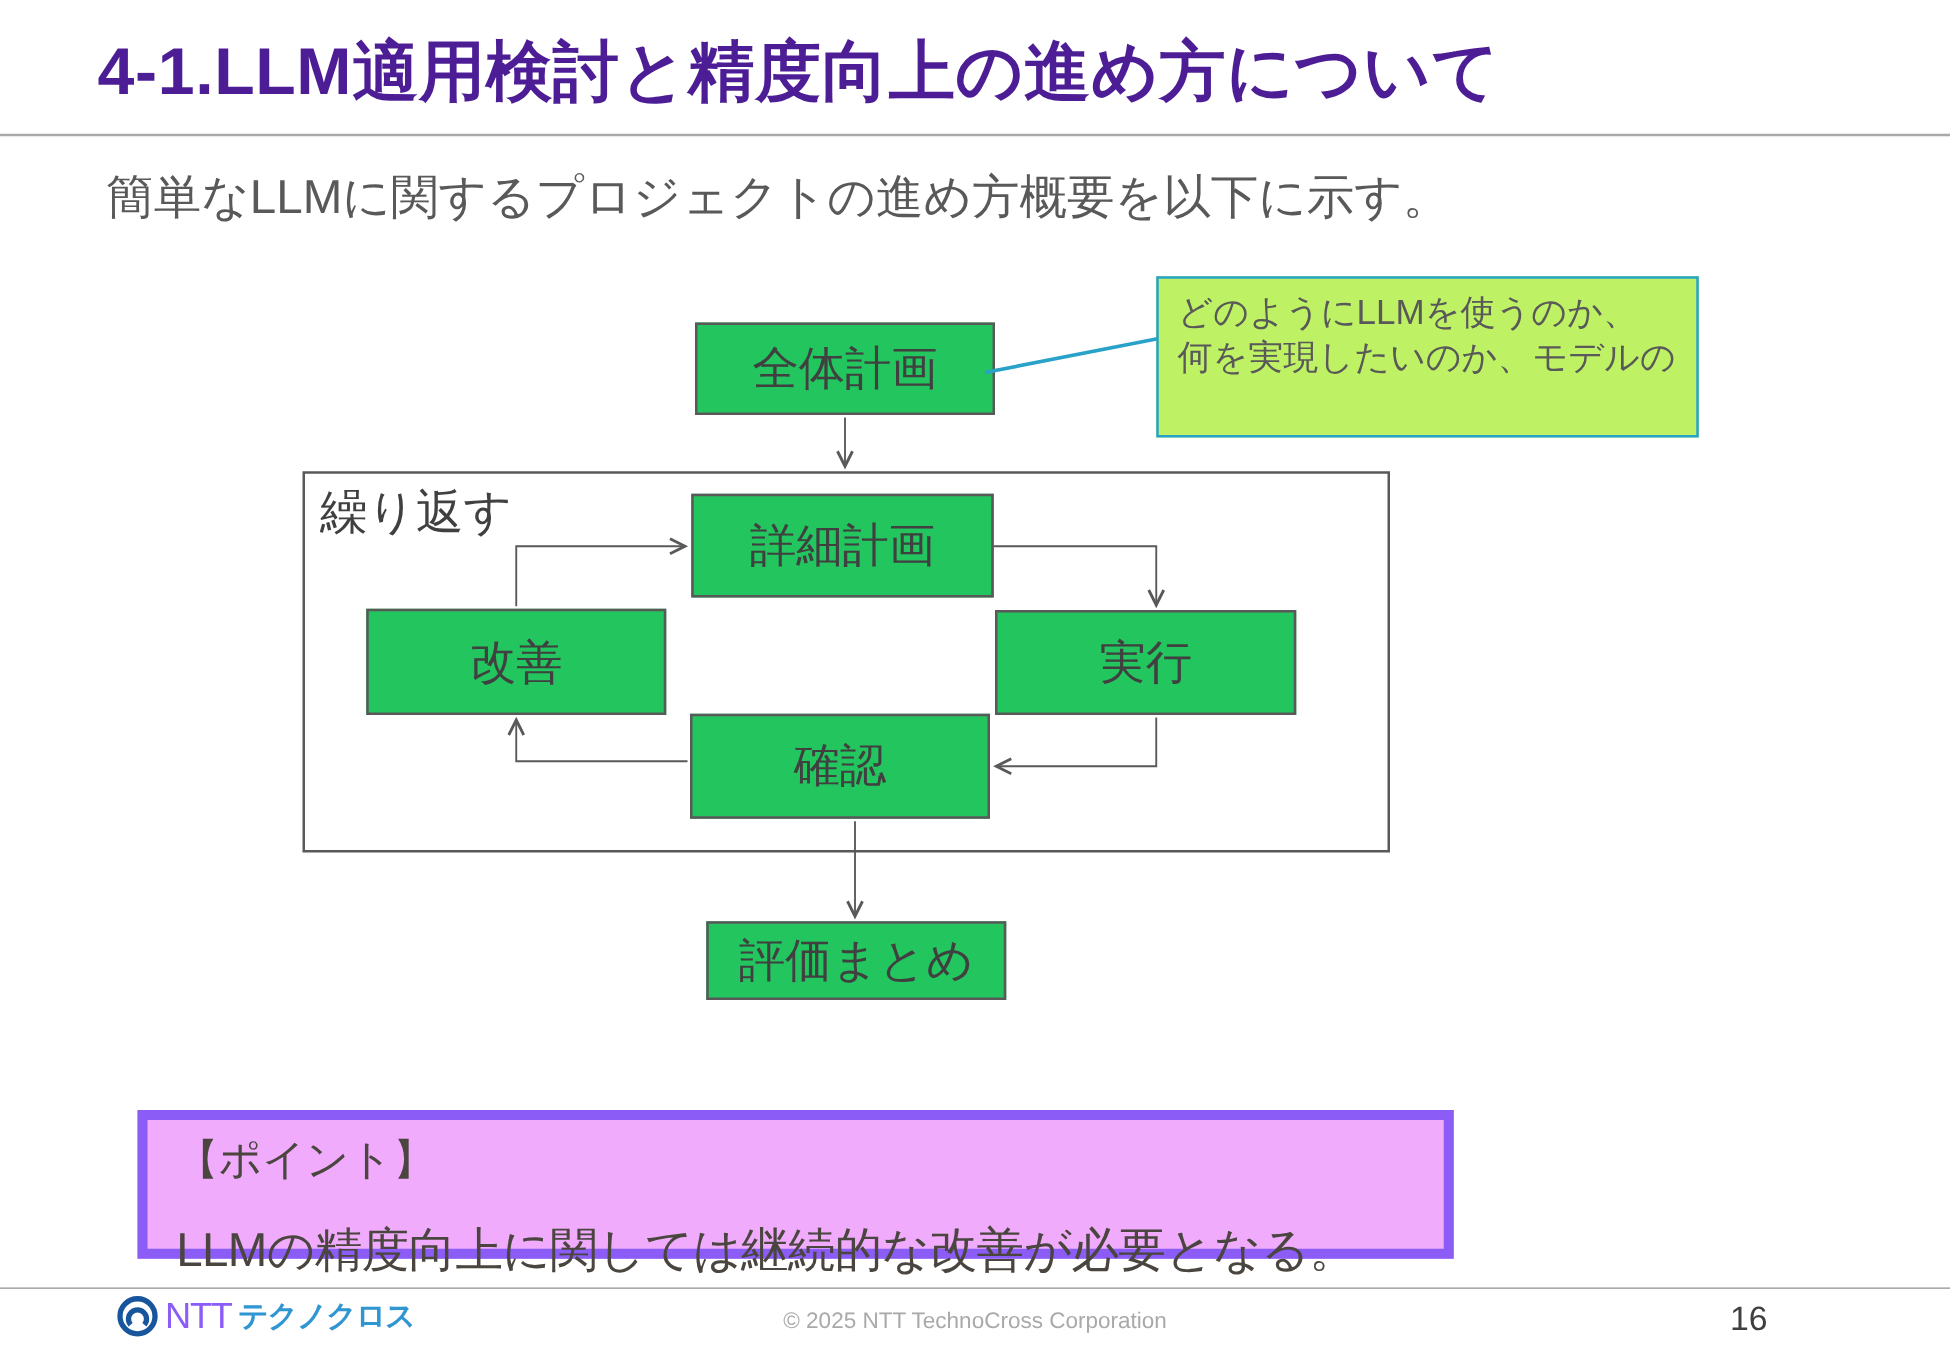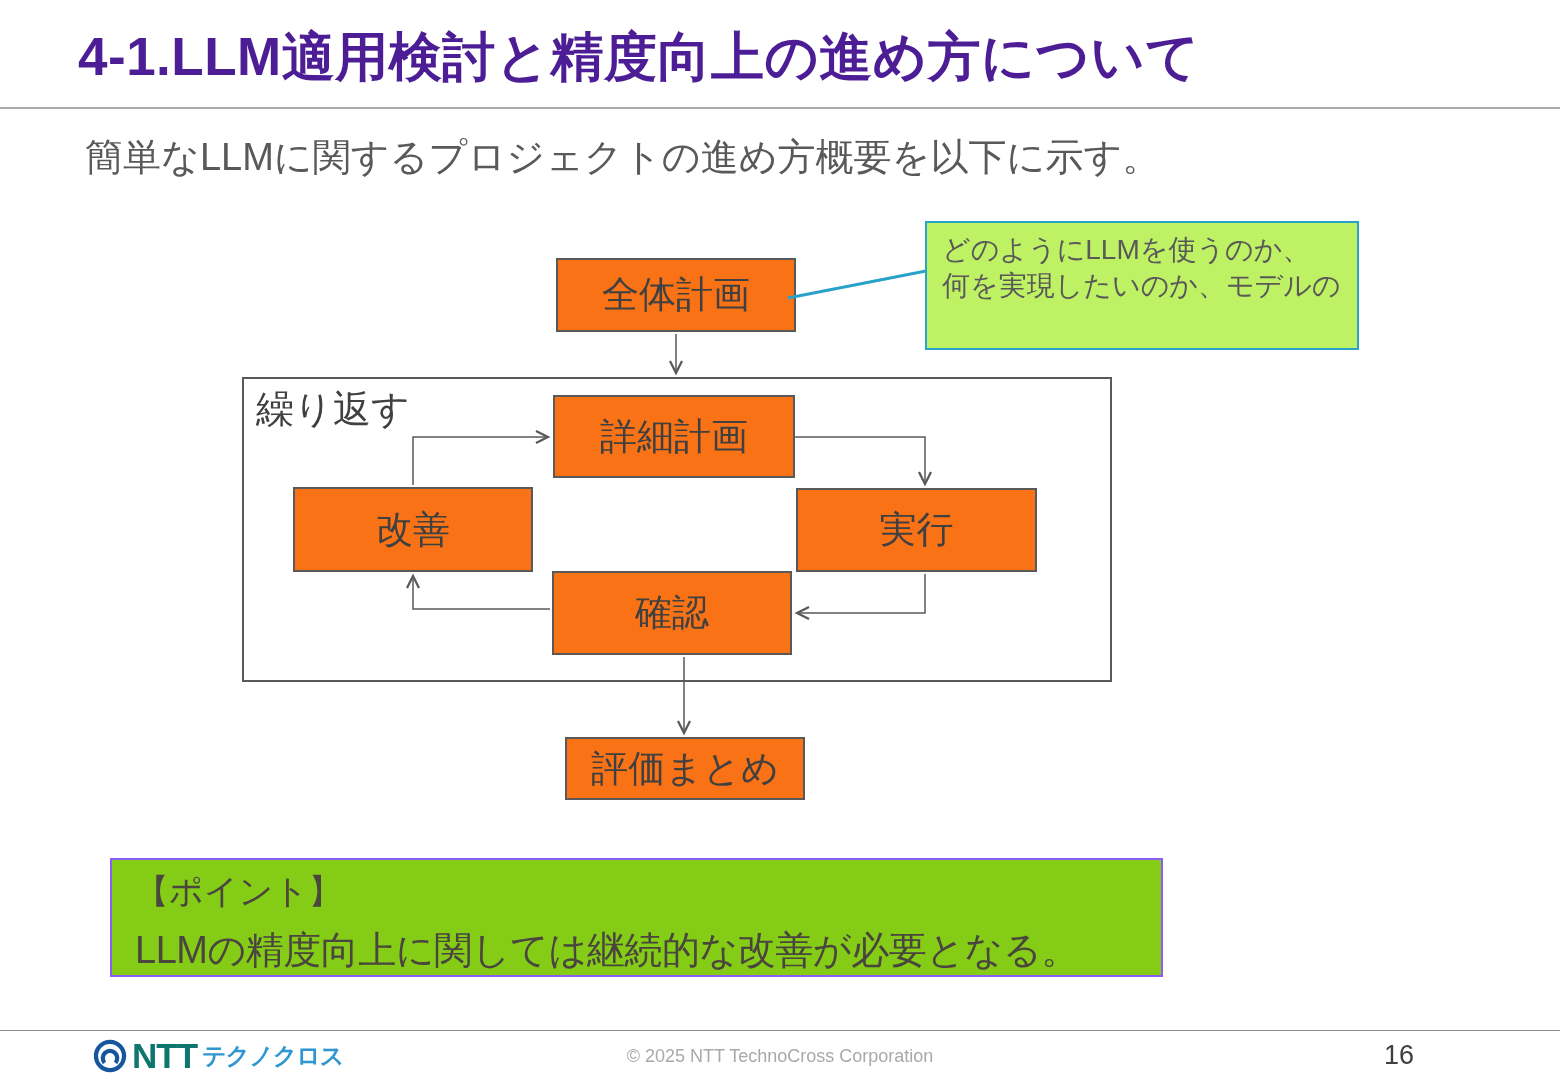--- a/index.html
+++ b/index.html
@@ -27,21 +27,21 @@
   .subtitle {
     left: 85px; top: 132px;
     font-size: 38px; color: #595959;
     white-space: nowrap;
   }
 
   
   .node {
     position: absolute;
     border: 2.5px solid #595959;
-    background: #f97316;
+    background: #22c55e;
     display: flex; align-items: center; justify-content: center;
     font-size: 37px; color: #404040;
     z-index: 3;
     white-space: nowrap;
   }
   .node-overall  { left: 556px; top: 258px; width: 240px; height: 74px; }
   .node-detail   { left: 553px; top: 395px; width: 242px; height: 83px; text-align: right; }
   .node-improve  { left: 293px; top: 487px; width: 240px; height: 85px; }
   .node-execute  { left: 796px; top: 488px; width: 241px; height: 84px; }
   .node-check    { left: 552px; top: 571px; width: 240px; height: 84px; }
@@ -75,36 +75,36 @@
     padding: 9px 0 0 15px;
     z-index: 3;
   }
   .callout div {
     font-size: 28px; line-height: 36px; color: #595959;
     white-space: nowrap;
   }
 
   
   .point-box {
-    left: 110px; top: 858px; width: 1053px; height: 119px;
-    border: 2px solid #8b5cf6;
-    background: #84cc16;
+    left: 110px; top: 888px; width: 1053px; height: 119px;
+    border: 8px solid #8b5cf6;
+    background: #f0abfc;
     padding: 9px 0 0 23px;
     color: #4a453f;
   }
   .point-heading { font-size: 34px; white-space: nowrap; }
-  .point-text { font-size: 38px; margin-top: 10px; letter-spacing: -0.5px; white-space: nowrap; }
+  .point-text { font-size: 38px; margin-top: 24px; letter-spacing: -0.5px; white-space: nowrap; }
 
   
   .footer-rule { left: 0; top: 1030px; width: 1560px; height: 1px; background: #8f8f8f; }
   .logo {
     left: 93px; top: 1036px;
     display: flex; align-items: center; gap: 5px;
   }
-  .logo-ntt   { font-size: 35px; font-weight: bold; color: #0f766e; letter-spacing: -1px; }
+  .logo-ntt   { font-size: 29px; font-weight: normal; color: #8b5cf6; letter-spacing: -1px; }
   .logo-brand { font-size: 24px; font-weight: bold; color: #2f96d2; letter-spacing: -1px; }
   .copyright {
     left: 0; top: 1046px; width: 1560px;
     text-align: center;
     font-size: 18px; color: #a9a9a9;
   }
   .page-number {
     left: 1384px; top: 1040px;
     font-size: 27px; color: #3f3f3f;
   }

